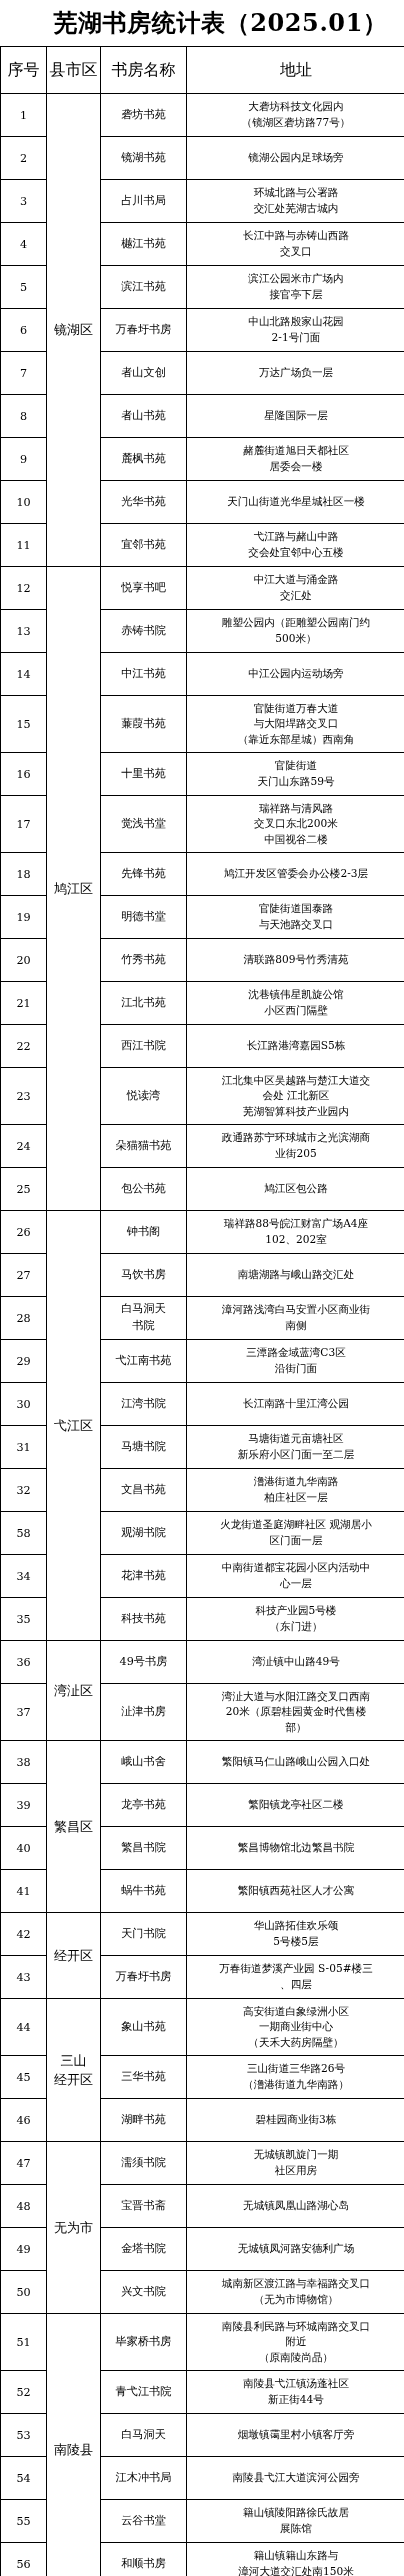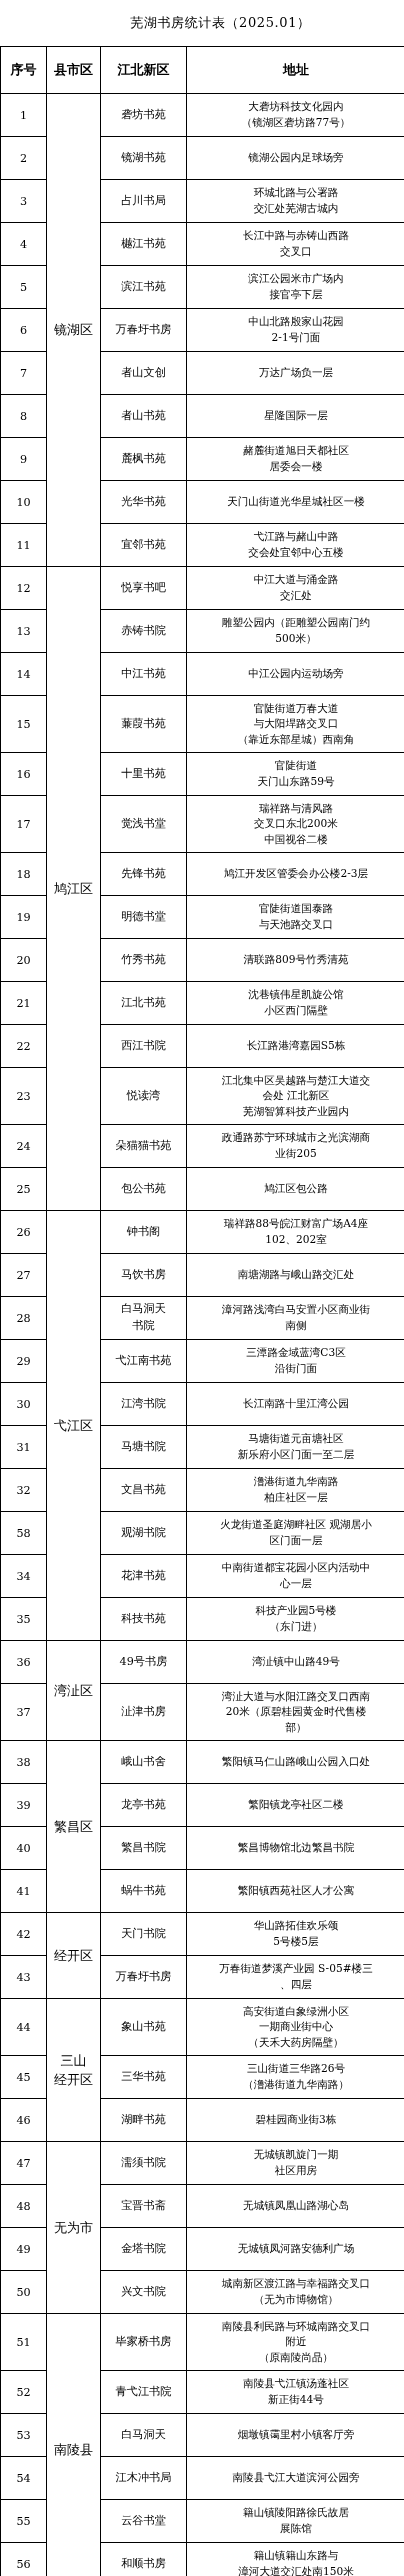--- a/index.html
+++ b/index.html
@@ -11,41 +11,41 @@
   }
   .page {
     width: 405px;
     background: #ffffff;
   }
   .title {
     height: 46px;
     display: flex;
     align-items: center;
     justify-content: center;
-    font-size: 13px;
-    font-weight: normal;
+    font-size: 24px;
+    font-weight: bold;
     letter-spacing: 0.6px;
     white-space: nowrap;
     margin-left: 36px;
   }
   table.stat-table {
     border-collapse: collapse;
     table-layout: fixed;
     width: 405px;
   }
   .stat-table th,
   .stat-table td {
     border: 1.1px solid #000000;
     text-align: center;
     vertical-align: middle;
     overflow-wrap: break-word;
   }
   .stat-table th {
-    font-weight: bold;
-    font-size: 13px;
+    font-weight: normal;
+    font-size: 16px;
     height: 44px;
     background: #ffffff;
   }
   .stat-table tr {
     height: 43px; 
   }
   td.cell-no {
     font-size: 11.2px;
   }
   td.cell-district {
@@ -78,21 +78,21 @@
     <colgroup>
       <col style="width:46px">
       <col style="width:54px">
       <col style="width:86px">
       <col style="width:219px">
     </colgroup>
     <thead>
       <tr>
         <th>序号</th>
         <th>县市区</th>
-        <th>江北新区</th>
+        <th>书房名称</th>
         <th>地址</th>
       </tr>
     </thead>
     <tbody id="table-body">
         <tr>
           <td class="cell-no">1</td>
           <td class="cell-district" rowspan="11">镜湖区</td>
           <td class="cell-name">砻坊书苑</td>
           <td class="cell-addr">大砻坊科技文化园内
 （镜湖区砻坊路77号）</td>

